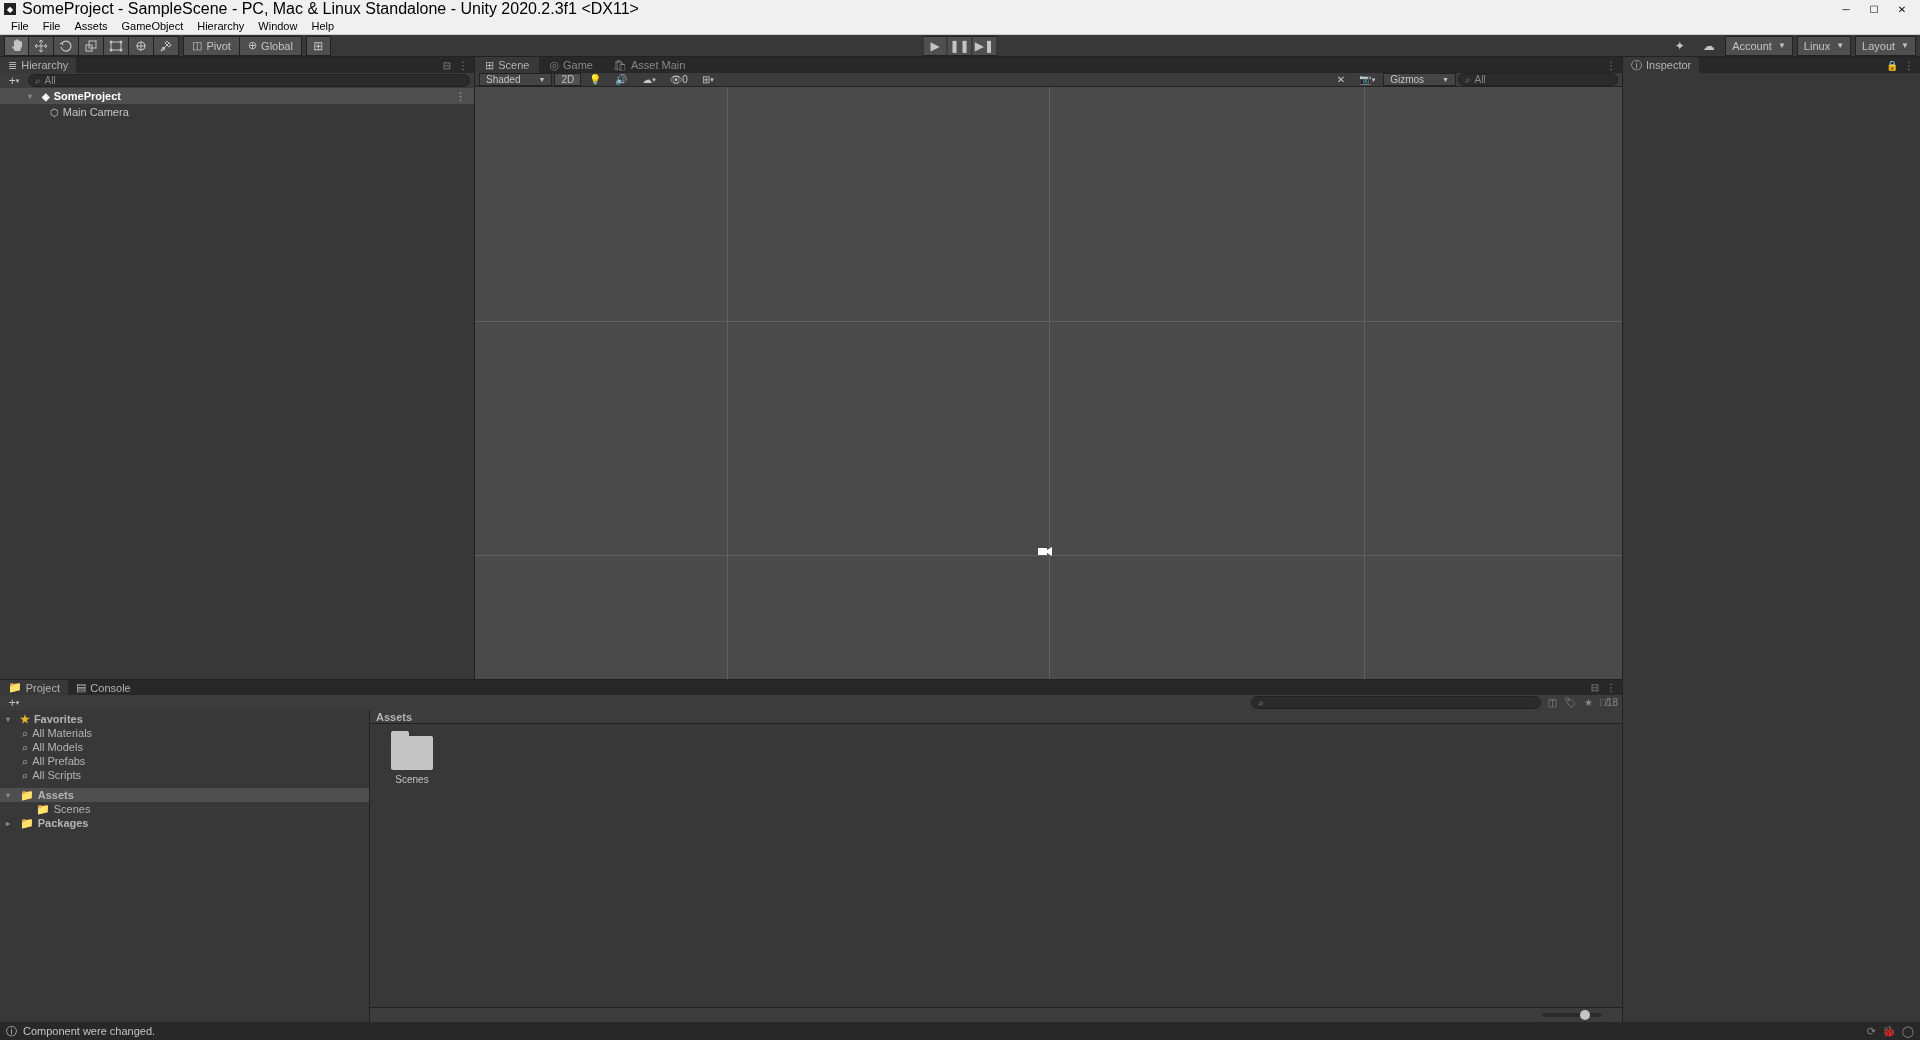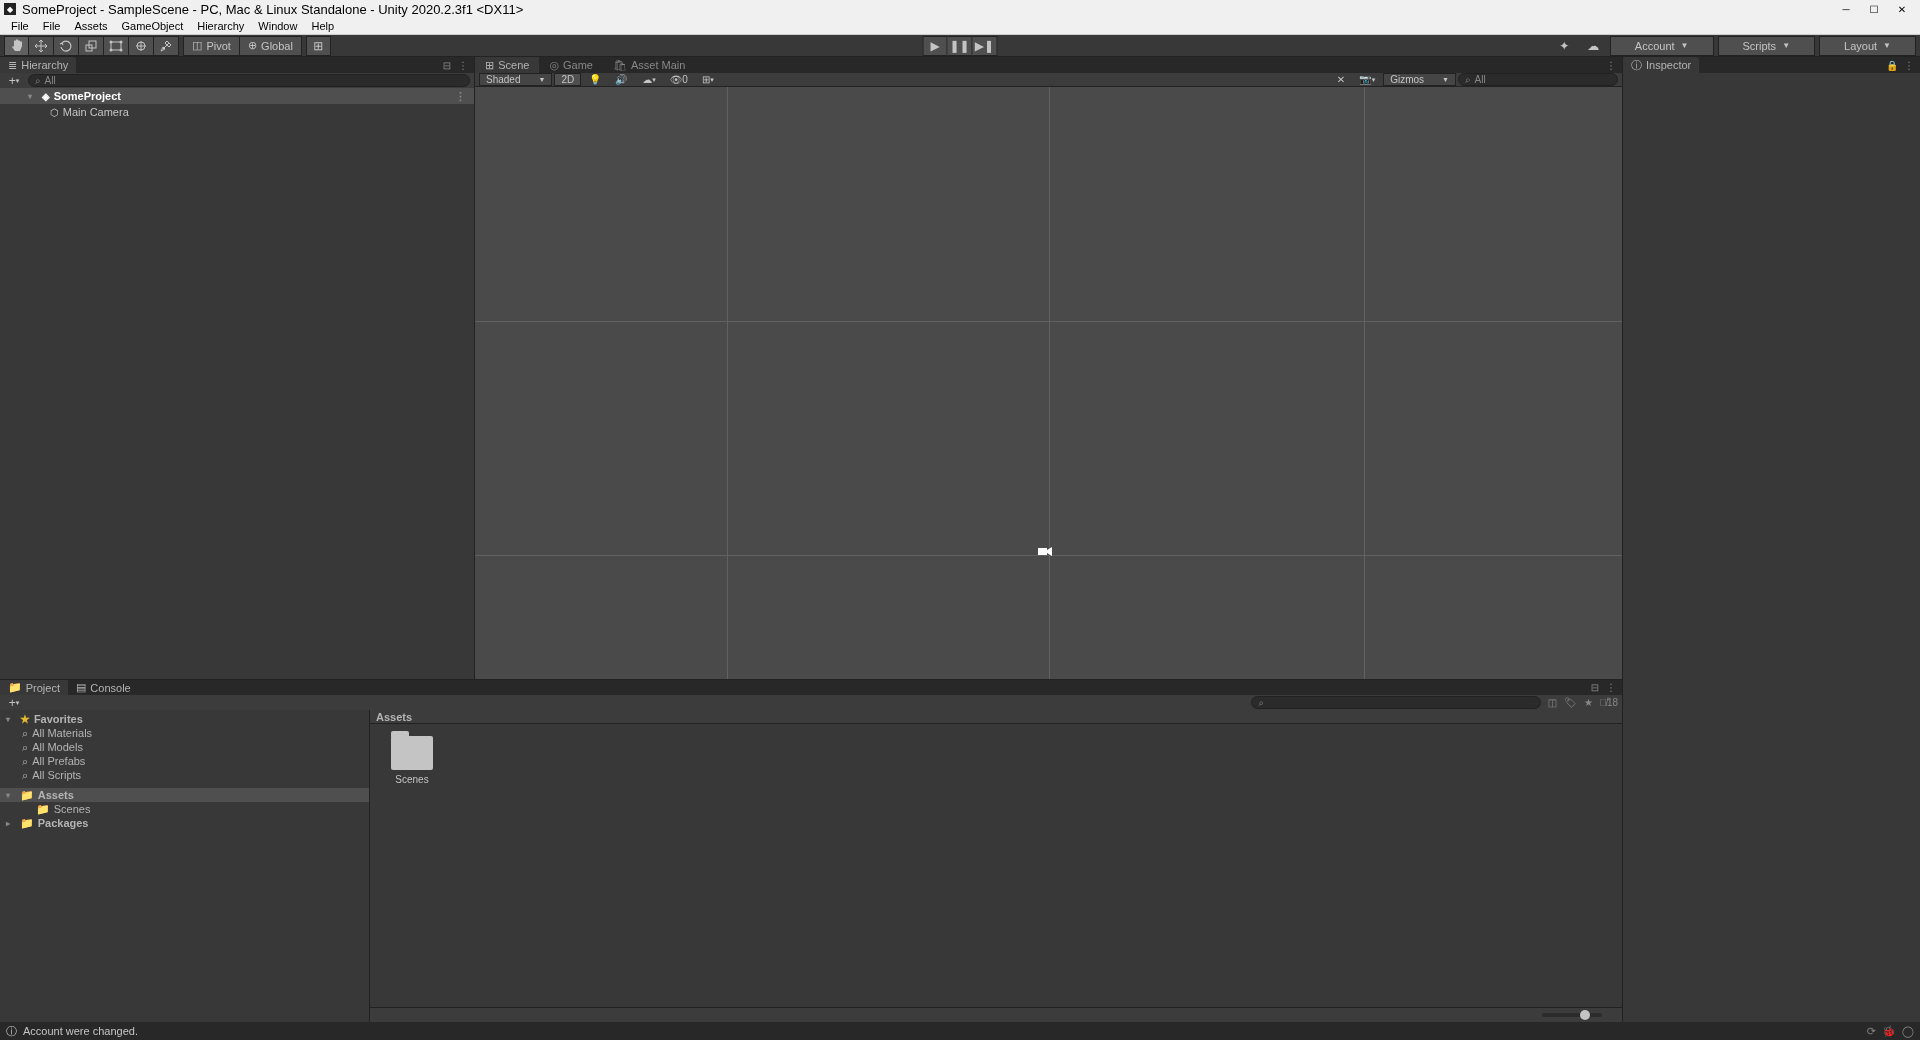--- a/index.html
+++ b/index.html
@@ -1,37 +1,37 @@
 <!DOCTYPE html>
 <html><head>
 <meta charset="utf-8">
 <style>
 * { margin: 0; padding: 0; box-sizing: border-box; font-family: Arial, sans-serif; }
 body { background: #383838; color: #b4b4b4; font-size: 11px; overflow: hidden; width: 1920px; height: 1040px; }
 
 
 .titlebar { height: 18px; background: #f0f0f0; display: flex; align-items: center; padding: 0 4px; color: #000; }
 .titlebar .unity-logo { width: 12px; height: 12px; background: #222; margin-right: 6px; display: flex; align-items: center; justify-content: center; color: #fff; font-size: 8px; }
-.titlebar .title-text { flex: 1; font-size: 13px; }
+.titlebar .title-text { flex: 1; font-size: 16px; }
 .titlebar .win-btn { width: 28px; height: 18px; display: flex; align-items: center; justify-content: center; cursor: pointer; font-size: 10px; }
 
 
 .menubar { height: 17px; background: #f0f0f0; display: flex; align-items: center; padding: 0 4px; color: #000; border-bottom: 1px solid #ccc; }
 .menubar .menu-item { padding: 0 7px; height: 17px; display: flex; align-items: center; font-size: 11px; cursor: pointer; }
 
 
 .toolbar { height: 22px; background: #383838; display: flex; align-items: center; padding: 0 4px; border-bottom: 1px solid #222; }
 .tool-btn { width: 25px; height: 20px; background: #4f4f4f; border: 1px solid #222; display: flex; align-items: center; justify-content: center; cursor: pointer; font-size: 12px; color: #c4c4c4; }
 .tool-btn.active { background: #606060; }
 .tool-btn + .tool-btn { border-left: none; }
 .tool-group { display: flex; margin-right: 4px; }
 .toolbar-label-btn { height: 20px; background: #4f4f4f; border: 1px solid #222; display: flex; align-items: center; padding: 0 8px; cursor: pointer; font-size: 11px; color: #c4c4c4; gap: 4px; }
 .toolbar-center { position: absolute; left: 50%; transform: translateX(-50%); display: flex; }
 .toolbar-right { margin-left: auto; display: flex; gap: 4px; }
-.toolbar-dropdown { height: 20px; background: #4f4f4f; border: 1px solid #222; display: flex; align-items: center; padding: 0 24px; cursor: pointer; font-size: 11px; color: #c4c4c4; gap: 6px; }
+.toolbar-dropdown { height: 20px; background: #4f4f4f; border: 1px solid #222; display: flex; align-items: center; padding: 0 6px; cursor: pointer; font-size: 11px; color: #c4c4c4; gap: 6px; }
 .toolbar-dropdown .arrow { font-size: 8px; }
 
 
 .main { display: flex; height: calc(100% - 18px - 17px - 22px - 18px); }
 
 
 .hierarchy { width: 475px; background: #383838; border-right: 1px solid #222; display: flex; flex-direction: column; }
 .panel-tab-bar { height: 16px; background: #282828; display: flex; align-items: center; }
 .panel-tab { height: 16px; background: #383838; padding: 0 8px; display: flex; align-items: center; font-size: 11px; color: #b4b4b4; gap: 4px; cursor: pointer; border-top-right-radius: 3px; }
 .panel-tab-icons { margin-left: auto; display: flex; gap: 2px; padding-right: 4px; }
@@ -187,21 +187,21 @@
   </div>
 
   <div class="toolbar-right">
     <div class="tool-btn" style="border:none;background:transparent">✦</div>
     <div class="tool-btn" style="border:none;background:transparent">☁</div>
     <div class="toolbar-dropdown">
       <span>Account</span>
         <span class="arrow">▼</span>
     </div>
     <div class="toolbar-dropdown">
-      <span>Scripts</span>
+      <span>Linux</span>
         <span class="arrow">▼</span>
     </div>
     <div class="toolbar-dropdown">
       <span>Layout</span>
         <span class="arrow">▼</span>
     </div>
   </div>
 </div>
 
 <div class="main" style="height: calc(100% - 75px);">
@@ -391,19 +391,19 @@
         <div class="slider-track">
           <div class="slider-thumb"></div>
         </div>
       </div>
     </div>
   </div>
 </div>
 
 <div class="statusbar" style="position:absolute;bottom:0;left:0;width:100%">
   <span class="info-icon">ⓘ</span>
-  <span>Account were changed.</span>
+  <span>Component were changed.</span>
   <div class="status-icons">
     <span>⟳</span>
     <span>🐞</span>
     <span>◯</span>
   </div>
 </div>
 
 </body></html>

